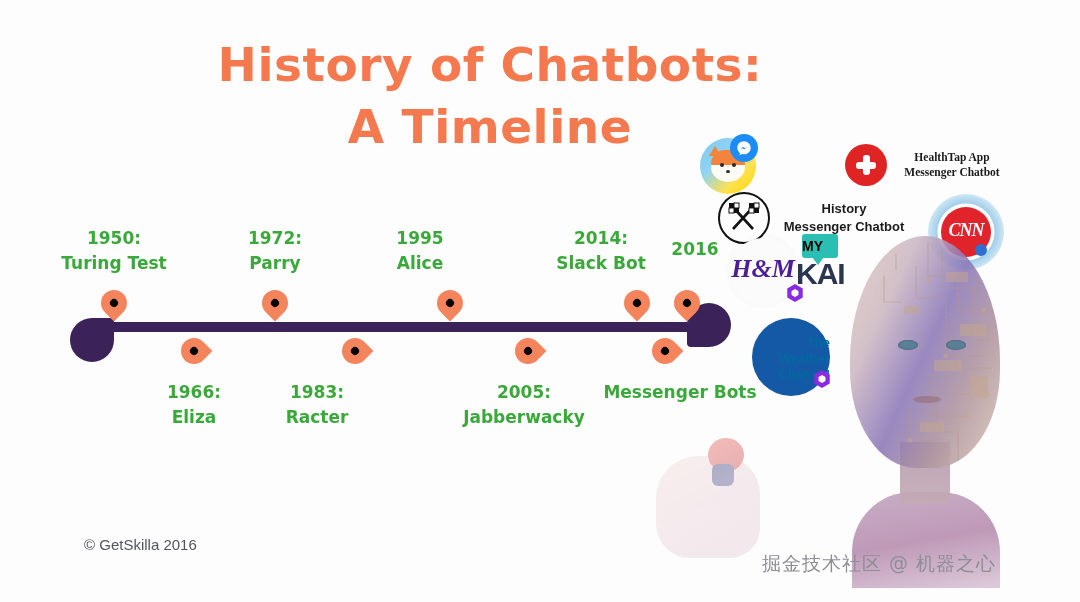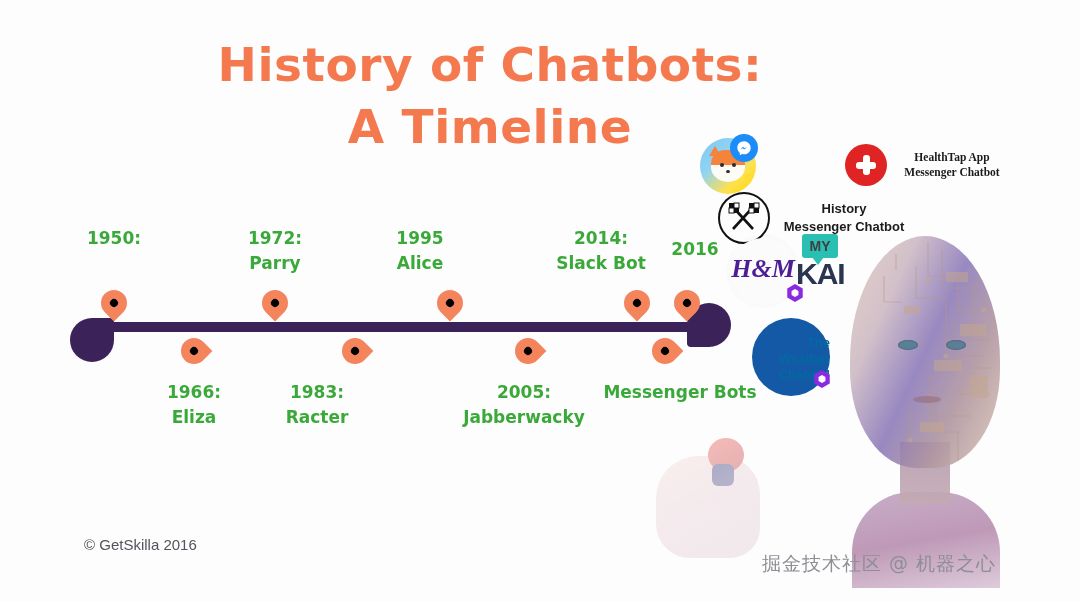--- a/index.html
+++ b/index.html
@@ -151,21 +151,21 @@
     font-size:18px;font-style:italic;font-weight:bold;font-family:"Liberation Serif", serif;letter-spacing:-1px;}
   .cnn .dot{position:absolute;left:47px;top:50px;width:12px;height:12px;border-radius:50%;background:#2f6fd0;}
 
   .hm{left:730px;top:238px;width:68px;height:66px;}
   .hm .bgc{position:absolute;left:0;top:0;width:66px;height:66px;border-radius:50%;background:#fbfbfb;}
   .hm .txt{position:absolute;left:0;top:16px;width:66px;text-align:center;color:#4c1d95;
     font-size:26px;font-weight:bold;font-style:italic;font-family:"Liberation Serif", serif;}
 
   .mykai{left:796px;top:234px;width:62px;height:56px;}
   .mykai .bub{position:absolute;left:6px;top:0;width:36px;height:24px;background:#2bbfb3;border-radius:3px;}
-  .mykai .bub span{display:block;color:#404040;font-size:14px;font-weight:bold;text-align:center;line-height:24px;
+  .mykai .bub span{display:block;color:#000000;font-size:14px;font-weight:bold;text-align:left;line-height:24px;
     font-family:"Liberation Sans", sans-serif;}
   .mykai .tail{position:absolute;left:16px;top:23px;width:0;height:0;
     border-left:6px solid transparent;border-right:6px solid transparent;border-top:8px solid #2bbfb3;}
   .mykai .kai{position:absolute;left:0;top:24px;width:62px;color:#2a3550;
     font-size:30px;font-weight:bold;letter-spacing:-1px;line-height:32px;
     font-family:"Liberation Sans", sans-serif;}
 
   .twc{left:752px;top:318px;width:78px;height:78px;}
   .twc .disk{position:absolute;left:0;top:0;width:78px;height:78px;border-radius:50%;background:#1459a5;}
   .twc .txt{position:absolute;left:0;top:17px;width:78px;text-align:right;color:#0369a1;
@@ -273,20 +273,26 @@
         <rect x="36" y="11" width="5" height="5" fill="#fff" stroke="#111" stroke-width="1"></rect>
         <rect x="31" y="16" width="5" height="5" fill="#fff" stroke="#111" stroke-width="1"></rect>
       </g>
     </svg>
   </div>
   <div class="logo assist-txt">
     <div>History</div>
     <div>Messenger Chatbot</div>
   </div>
 
+  <div class="logo cnn">
+    <div class="ring"></div>
+    <div class="disk"></div>
+    <div class="txt">CNN</div>
+    <div class="dot"></div>
+  </div>
 
   <div class="logo hm">
     <div class="bgc"></div>
     <div class="txt">H&amp;M</div>
   </div>
 
   <div class="logo mykai">
     <div class="bub">
       <span>MY</span>
     </div>
@@ -368,20 +374,21 @@
     </div>
   <div id="pins-below">
       <div class="pin up" style="left: 181px; top: 338px;"></div>
       <div class="pin up" style="left: 342px; top: 338px;"></div>
       <div class="pin up" style="left: 515px; top: 338px;"></div>
       <div class="pin up" style="left: 652px; top: 338px;"></div>
     </div>
   <div id="labels-above">
       <div class="lbl" style="left: 114px; top: 226px;">
         <span class="yr">1950:</span>
+        <span class="nm">Turing Test</span>
       </div>
       <div class="lbl" style="left: 275px; top: 226px;">
         <span class="yr">1972:</span>
         <span class="nm">Parry</span>
       </div>
       <div class="lbl" style="left: 420px; top: 226px;">
         <span class="yr">1995</span>
         <span class="nm">Alice</span>
       </div>
       <div class="lbl" style="left: 601px; top: 226px;">

